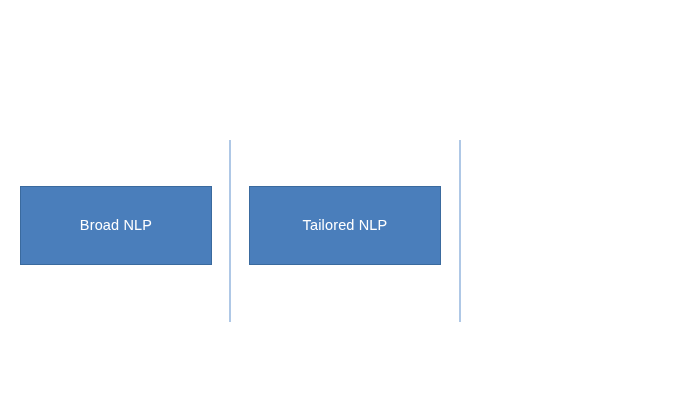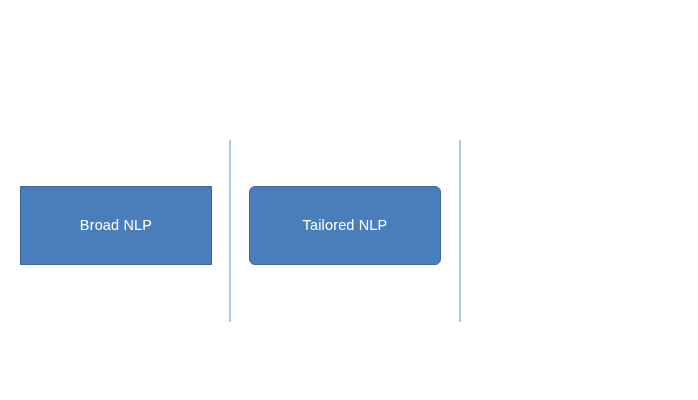--- a/index.html
+++ b/index.html
@@ -35,21 +35,21 @@
   .stage-label {
     color: #ffffff;
     font-size: 14.5px;
     font-weight: 400;
     letter-spacing: 0.15px;
     line-height: 1;
     text-align: center;
     white-space: nowrap;
   }
   #box-broad-nlp   { left: 20px;  }
-  #box-tailored-nlp{ left: 249px; border-radius: 6px; }
+  #box-tailored-nlp{ left: 249px; }
   #box-bot-app     { left: 479px; }
 
   .divider {
     position: absolute;
     top: 140px;
     width: 2px;
     height: 182px;
     background: #AFC8E6;
   }
   #divider-1 { left: 229px; }

